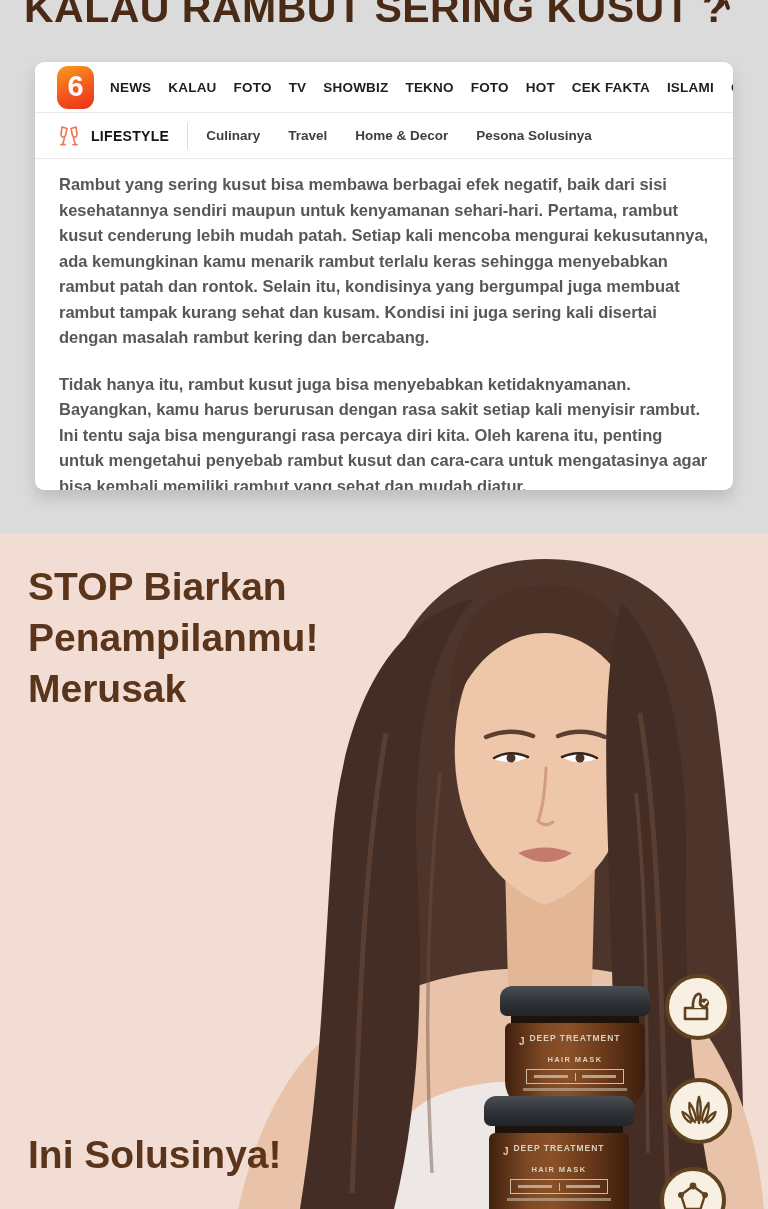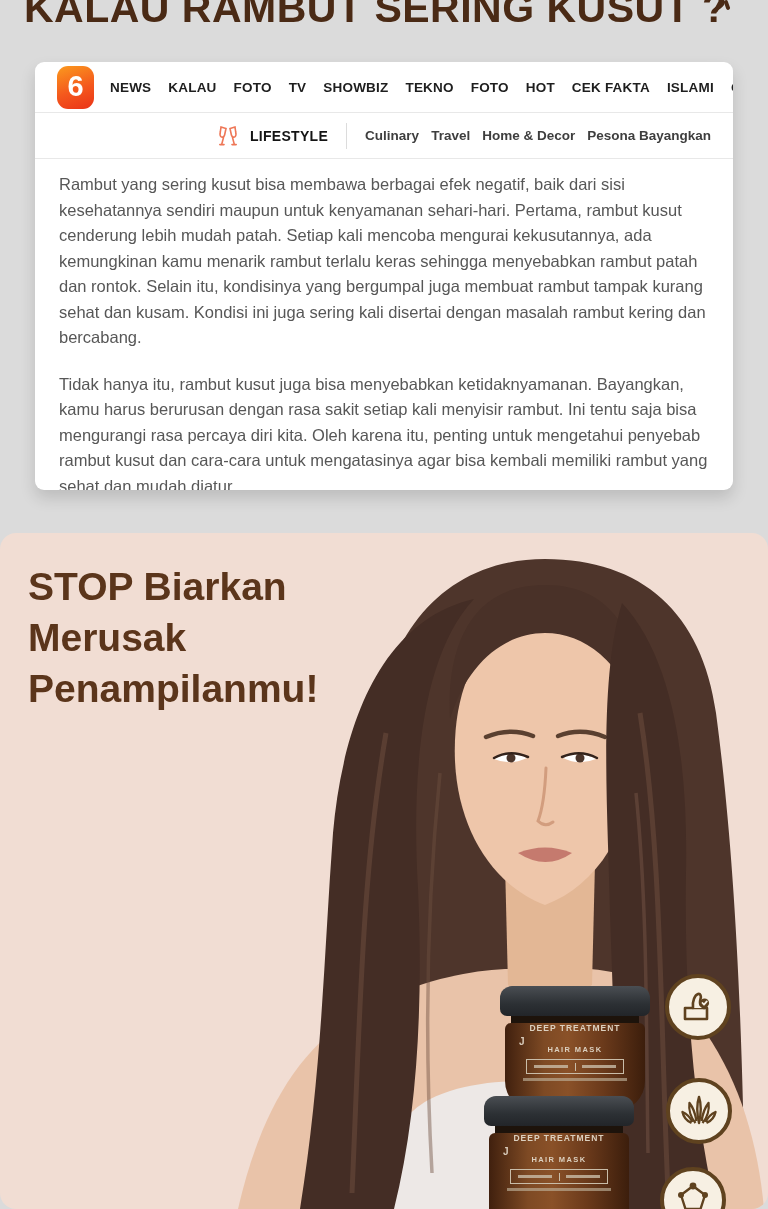--- a/index.html
+++ b/index.html
@@ -19,49 +19,49 @@
     border-radius:9px;box-shadow:0 8px 16px rgba(0,0,0,.14);overflow:hidden;}
 
   .nav-row1{display:flex;align-items:center;height:50px;padding:0 16px 0 22px;}
   .logo6{width:37px;height:41px;border-radius:11px;background:linear-gradient(160deg,#fb9a1e 0%,#f4581d 55%,#ea3317 100%);
     color:#fff;font-weight:800;font-size:29px;display:flex;align-items:center;justify-content:center;
     margin-right:16px;flex:0 0 auto;padding-bottom:2px;}
   .nav-items{display:flex;gap:17px;align-items:center;}
   .nav-item{font-size:13.5px;font-weight:700;color:#1e1e1e;letter-spacing:.2px;white-space:nowrap;cursor:pointer;text-align:right;}
 
   .sub-nav{display:flex;align-items:center;height:45px;padding:0 22px;
-    border-top:1px solid #e8e8e8;border-bottom:1px solid #e8e8e8;justify-content:flex-end;}
+    border-top:1px solid #e8e8e8;border-bottom:1px solid #e8e8e8;}
   .glasses-icon{width:24px;height:24px;margin-right:10px;flex:0 0 auto;}
   .subnav-active{font-size:14px;font-weight:800;color:#141414;letter-spacing:.3px;cursor:pointer;}
   .subnav-divider{width:1px;height:26px;background:#dcdcdc;margin:0 18px;}
-  .subnav-items{display:flex;gap:12px;}
+  .subnav-items{display:flex;gap:28px;}
   .subnav-item{font-size:13.5px;font-weight:700;color:#3e3e3e;white-space:nowrap;cursor:pointer;}
 
   .article{padding:13px 24px 0 24px;}
-  .article p{margin:0 0 21px 0;font-size:16.5px;line-height:25.5px;color:#575757;}
-
-  
-  .bottom-section{position:absolute;left:0;top:533px;width:768px;height:676px;background:#f1ddd3;overflow:hidden;border-radius:16px;}
+  .article p{margin:0 0 21px 0;font-size:16.5px;line-height:25.5px;color:#575757;font-weight:bold;}
+
+  
+  .bottom-section{position:absolute;left:0;top:533px;width:768px;height:676px;background:#f1ddd3;overflow:hidden;}
   .portrait{position:absolute;left:0;top:0;}
   .promo-headline{position:absolute;left:28px;top:28px;font-size:39px;font-weight:800;color:#5b351b;line-height:51px;}
   .solution-text{position:absolute;left:28px;top:600px;font-size:39px;font-weight:800;color:#5b351b;}
 
   
   .jar{position:absolute;width:150px;}
   .jar-1{left:500px;top:453px;}
   .jar-2{left:484px;top:563px;}
   .jar .lid{width:150px;height:30px;border-radius:12px 12px 7px 7px;
     background:linear-gradient(180deg,#4a4e53 0%,#2c3034 60%,#222529 100%);}
   .jar .neck{width:128px;height:7px;margin:0 auto;background:#1d130b;}
   .jar .body{position:relative;width:140px;height:88px;margin:0 auto;border-radius:6px 6px 30px 30px;
     background:linear-gradient(90deg,#40200e 0%,#7e4a24 28%,#8a5128 45%,#6b3a1b 70%,#3c1e0c 100%);
     overflow:hidden;}
   .jar-2 .body{height:120px;}
   .brand-mark{position:absolute;left:14px;top:13px;font-size:10px;color:#d8cbba;font-weight:700;}
-  .jar-label{text-align:center;color:#dcd0bf;}
+  .jar-label{padding-top:10px;text-align:center;color:#dcd0bf;}
   .jar-label .l1{font-size:8.5px;font-weight:700;letter-spacing:1px;}
   .jar-label .l2{font-size:7.5px;font-weight:700;letter-spacing:1.4px;margin-top:12px;}
   .label-box{width:96px;height:13px;margin:5px auto 0 auto;border:1px solid #c9bda9;
     display:flex;align-items:center;justify-content:space-evenly;}
   .label-box i{display:block;width:34px;height:3px;background:#c9bda9;opacity:.8;}
   .label-box em{display:block;width:1px;height:8px;background:#c9bda9;}
   .label-sub{width:104px;height:3px;margin:4px auto 0 auto;background:#bdb09a;opacity:.65;}
 
   
   .benefit-circle{position:absolute;width:66px;height:66px;border-radius:50%;
@@ -110,21 +110,21 @@
             <path d="M16.5 13.5 L18.2 20"></path>
           <path d="M3.8 20.6 L8 20.6"></path>
             <path d="M16 20.6 L20.2 20.6"></path>
         </svg>
         <span class="subnav-active">LIFESTYLE</span>
         <span class="subnav-divider"></span>
         <div class="subnav-items">
           <span class="subnav-item">Culinary</span>
           <span class="subnav-item">Travel</span>
           <span class="subnav-item">Home &amp; Decor</span>
-          <span class="subnav-item">Pesona Bayangkan</span>
+          <span class="subnav-item">Pesona Solusinya</span>
         </div>
       </div>
 
       <div class="article">
         <p>Rambut yang sering kusut bisa membawa berbagai efek negatif, baik dari sisi kesehatannya sendiri maupun untuk kenyamanan sehari-hari. Pertama, rambut kusut cenderung lebih mudah patah. Setiap kali mencoba mengurai kekusutannya, ada kemungkinan kamu menarik rambut terlalu keras sehingga menyebabkan rambut patah dan rontok. Selain itu, kondisinya yang bergumpal juga membuat rambut tampak kurang sehat dan kusam. Kondisi ini juga sering kali disertai dengan masalah rambut kering dan bercabang.</p>
         <p>Tidak hanya itu, rambut kusut juga bisa menyebabkan ketidaknyamanan. Bayangkan, kamu harus berurusan dengan rasa sakit setiap kali menyisir rambut. Ini tentu saja bisa mengurangi rasa percaya diri kita. Oleh karena itu, penting untuk mengetahui penyebab rambut kusut dan cara-cara untuk mengatasinya agar bisa kembali memiliki rambut yang sehat dan mudah diatur.</p>
       </div>
     </div>
   </div>
 
@@ -162,22 +162,22 @@
       <path d="M622 70 C676 128 688 238 686 340 C684 462 694 580 716 676 L608 676 C618 560 613 470 610 380 C608 280 598 148 622 70 Z" fill="#442d25"></path>
 
       <path d="M352 660 C360 480 362 340 386 200" stroke="#6f4f40" stroke-width="5" fill="none" opacity=".5"></path>
       <path d="M668 660 C660 480 662 320 640 180" stroke="#6f4f40" stroke-width="5" fill="none" opacity=".5"></path>
       <path d="M432 640 C424 500 428 360 440 240" stroke="#6f4f40" stroke-width="3.5" fill="none" opacity=".45"></path>
       <path d="M648 620 C646 500 648 380 636 260" stroke="#7a584a" stroke-width="3.5" fill="none" opacity=".45"></path>
     </svg>
 
     <div class="promo-headline">
       <div>STOP Biarkan</div>
+      <div>Penampilanmu!</div>
       <div>Merusak</div>
-      <div>Penampilanmu!</div>
     </div>
 
     <div class="jar jar-1">
       <div class="lid"></div>
       <div class="neck"></div>
       <div class="body">
         <span class="brand-mark">J</span>
         <div class="jar-label">
           <div class="l1">DEEP TREATMENT</div>
           <div class="l2">HAIR MASK</div>
@@ -230,15 +230,16 @@
 
     <div class="benefit-circle bc-3">
       <svg width="42" height="42" viewBox="0 0 42 42" fill="none" stroke="#5f421f" stroke-width="2.4" stroke-linejoin="round">
         <path d="M21 7 L33 16 L28.5 30 L13.5 30 L9 16 Z"></path>
         <circle cx="21" cy="7" r="3.4" fill="#5f421f" stroke="none"></circle>
         <circle cx="33" cy="16" r="3" fill="#5f421f" stroke="none"></circle>
         <circle cx="9" cy="16" r="3" fill="#5f421f" stroke="none"></circle>
       </svg>
     </div>
 
+    <div class="solution-text">Ini Solusinya!</div>
   </div>
 
 </div>
 
 </body></html>

